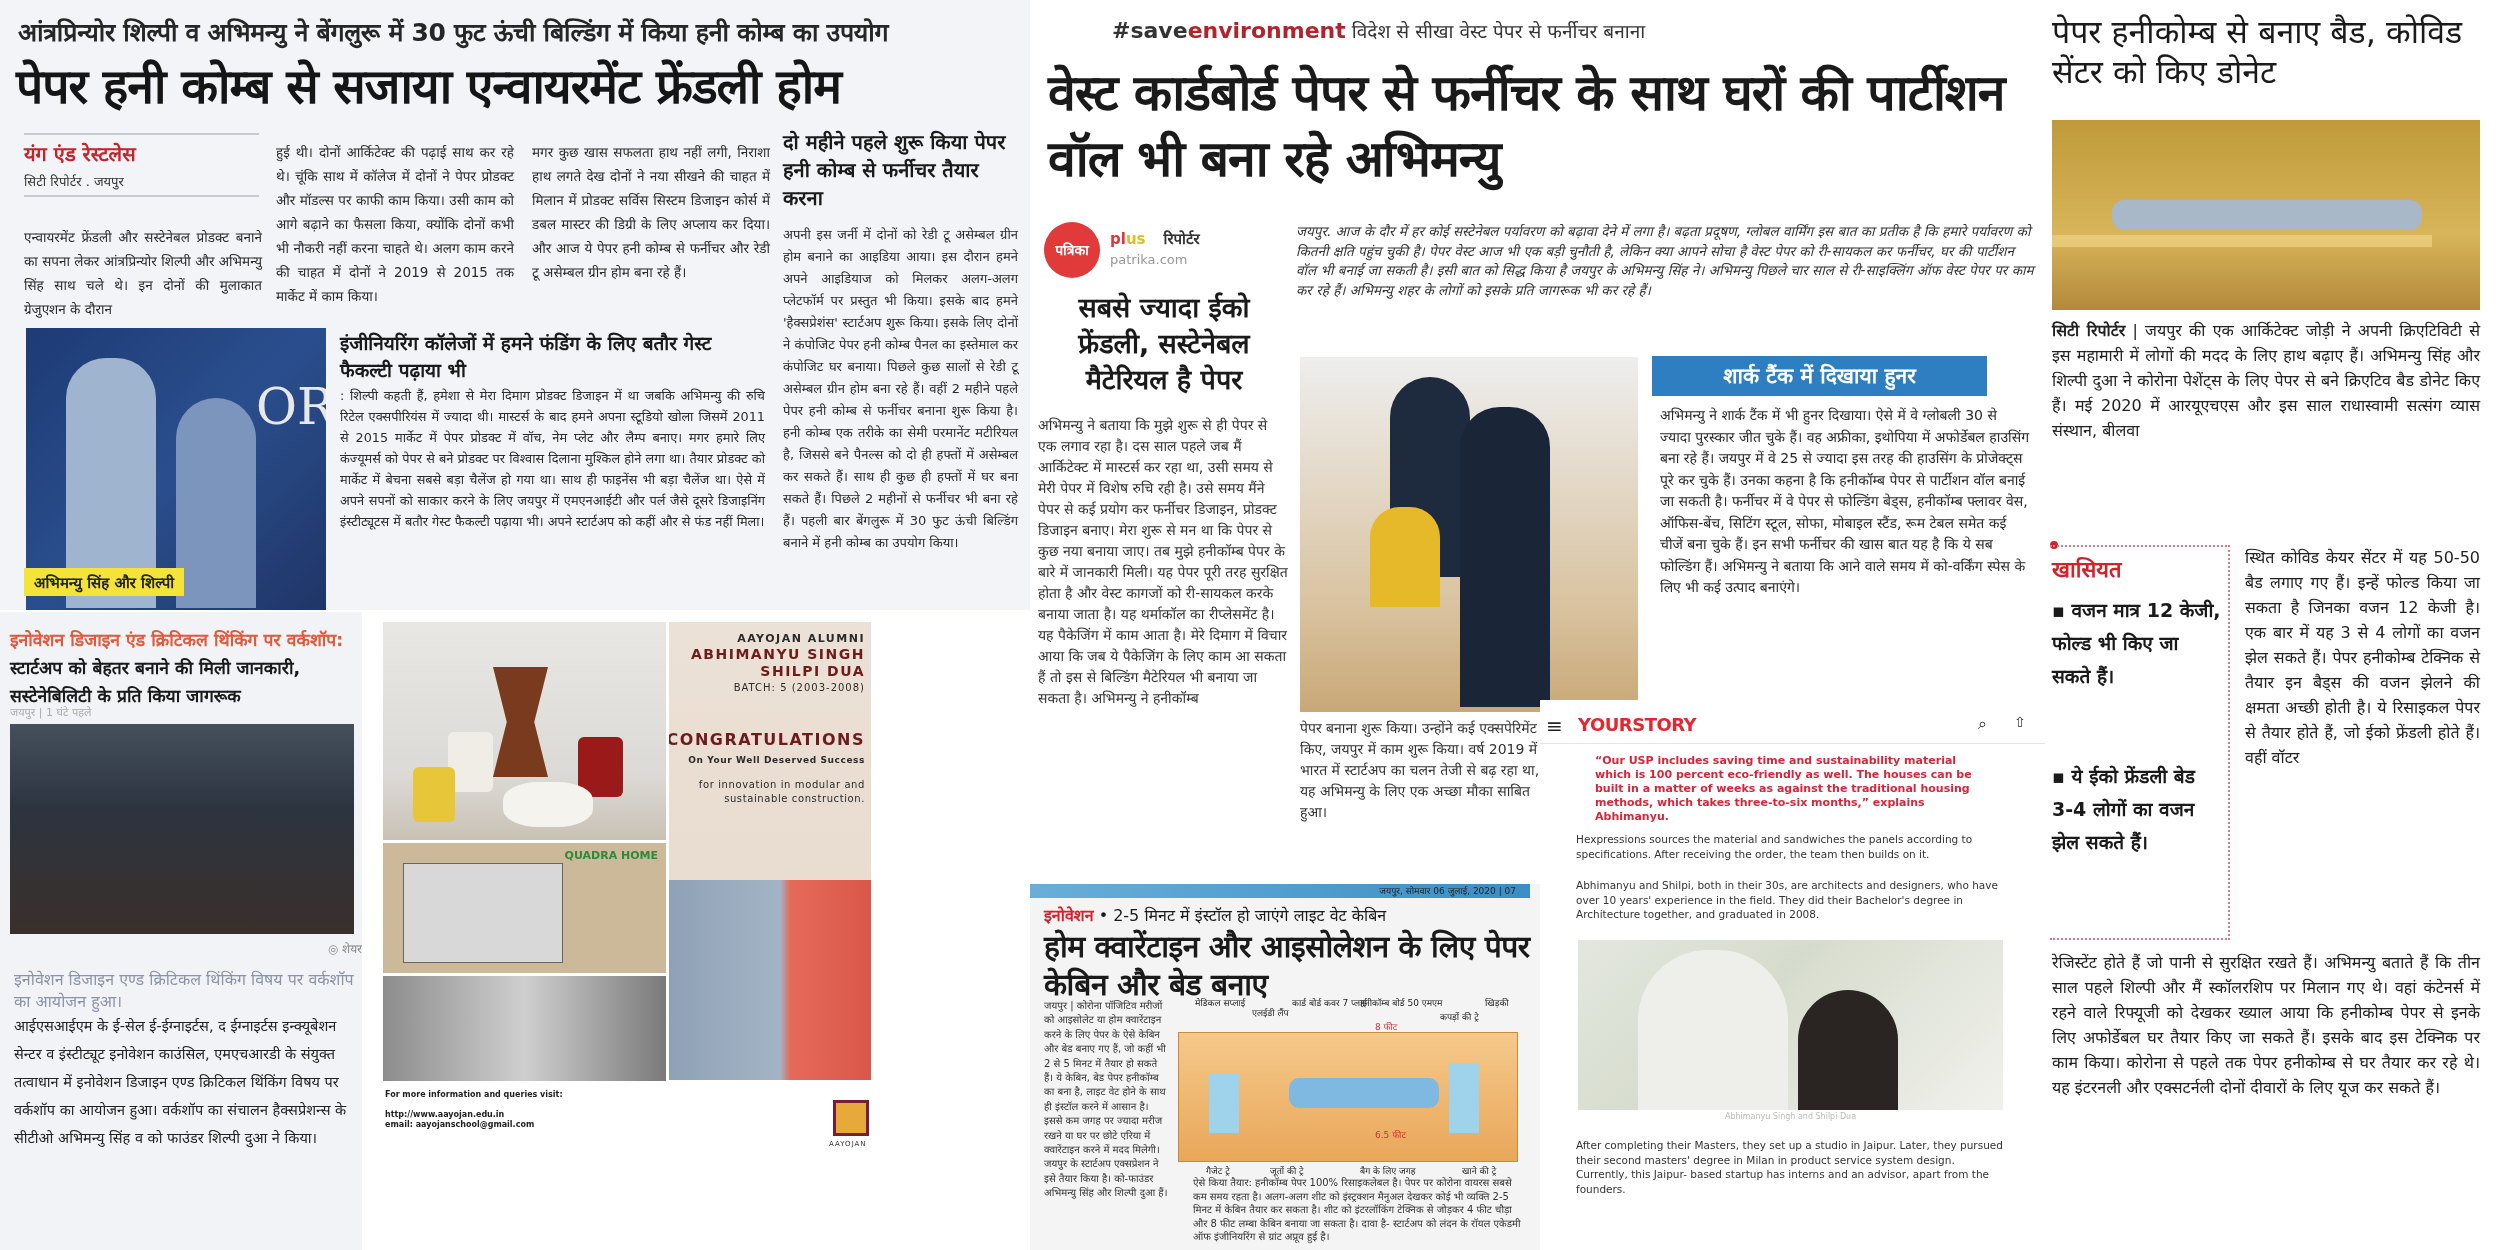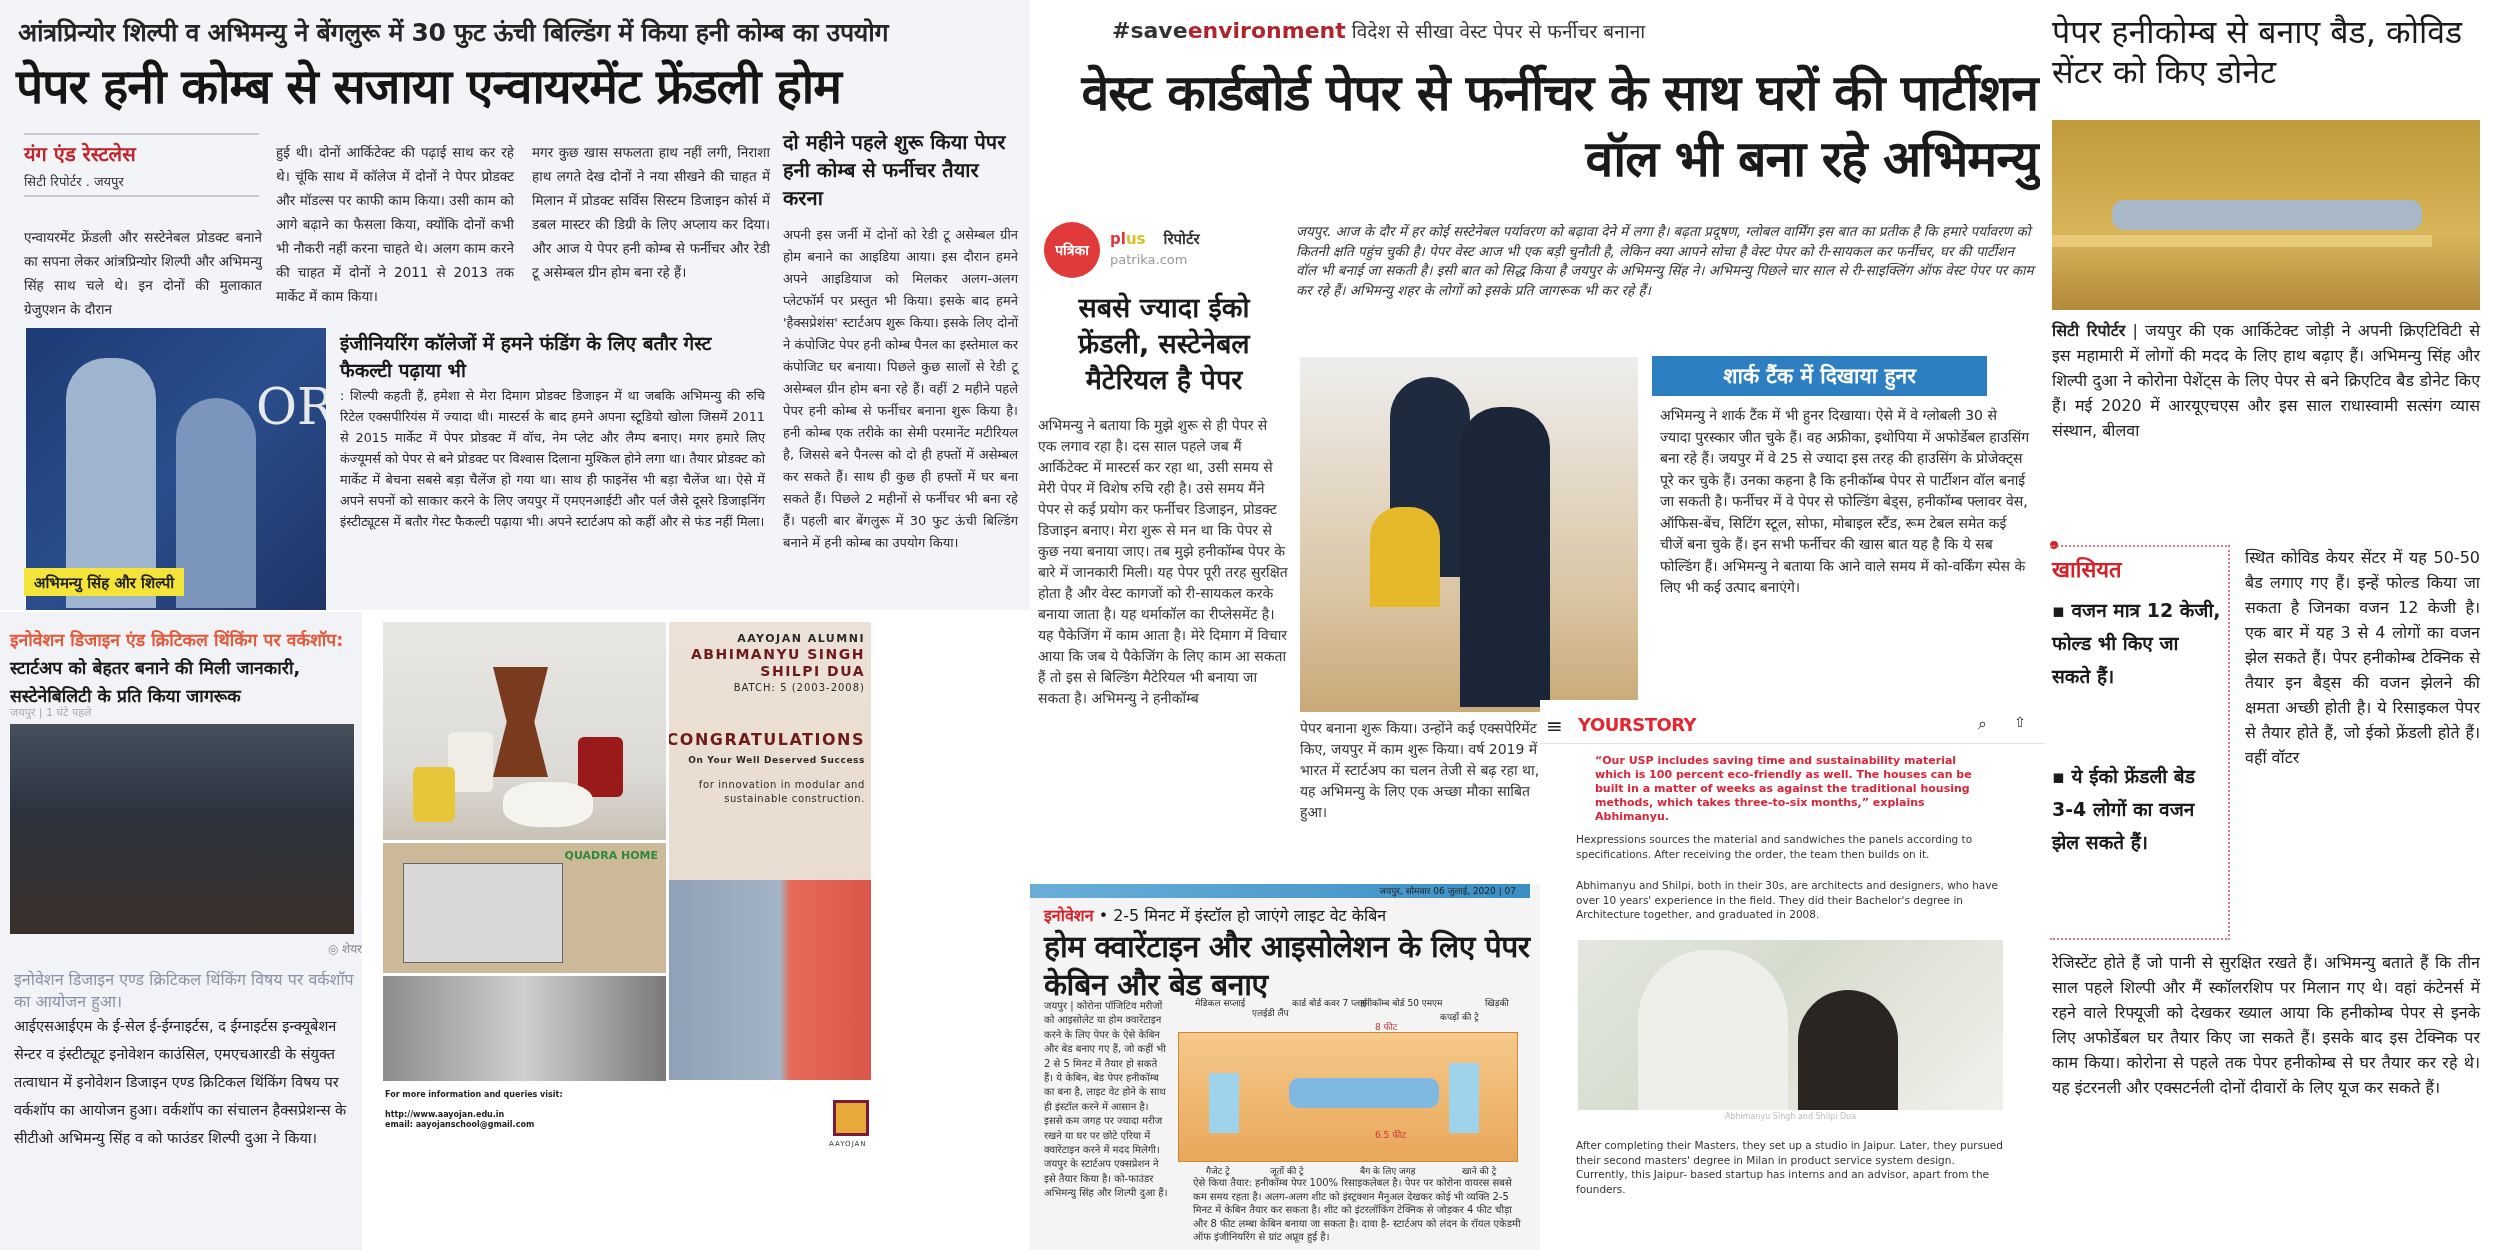--- a/index.html
+++ b/index.html
@@ -44,21 +44,21 @@
 #c3 .quadra{position:absolute;right:8px;top:6px;font-size:11px;color:#2e8a3a;font-weight:bold}
 #c3 .people{left:0;bottom:0;width:202px;height:200px;background:linear-gradient(90deg,#8fa1b6 0%,#a4b4c6 55%,#e66a5a 60%,#d9574a 100%)}
 #c3 .info{position:absolute;left:20px;top:470px;font-size:8px;font-weight:bold;color:#222;line-height:10px}
 #c3 .logo{left:468px;top:480px;width:36px;height:36px;background:#e8a93b;border:3px solid #7b1b3a}
 #c3 .logot{position:absolute;left:464px;top:520px;font-size:7px;color:#333;letter-spacing:1px}
 
 #c4{left:1030px;top:0;width:1010px;height:870px;background:#fff}
 #c4 .tag{position:absolute;left:82px;top:18px;font-size:22px;font-weight:bold;white-space:nowrap}
 #c4 .tag .g{color:#333}#c4 .tag .r{color:#b0252b}
 #c4 .tag .rest{color:#333;font-weight:normal;font-size:19px}
-#c4 .head{position:absolute;left:18px;top:60px;width:990px;font-size:50px;font-weight:bold;line-height:66px;text-align:right;letter-spacing:-1px}
+#c4 .head{position:absolute;left:18px;top:60px;width:990px;font-size:50px;font-weight:bold;line-height:66px;text-align:left;letter-spacing:-1px}
 #c4 .logo{position:absolute;left:14px;top:222px;width:56px;height:56px;border-radius:50%;background:#e03a3a;color:#fff;font-size:14px;font-weight:bold;text-align:center;line-height:56px}
 #c4 .plus{position:absolute;left:80px;top:228px;font-size:15px;font-weight:bold}
 #c4 .plus .p1{color:#e0353a}#c4 .plus .p2{color:#d9c02a}
 #c4 .plus .rep{color:#333;font-weight:bold;margin-left:18px}
 #c4 .site{position:absolute;left:80px;top:252px;font-size:13px;color:#999}
 #c4 .side{position:absolute;left:14px;top:290px;width:240px;font-size:27px;font-weight:bold;line-height:36px;text-align:center}
 #c4 .lead{position:absolute;left:266px;top:222px;width:738px;font-size:13.5px;line-height:19.5px;font-style:italic;color:#333}
 #c4 .col1{position:absolute;left:8px;top:415px;width:250px;font-size:14px;line-height:21px;color:#333}
 #c4 .photo{left:270px;top:357px;width:338px;height:355px;background:linear-gradient(180deg,#eeeeee 0%,#d9c3a0 70%,#c9a876 100%)}
 #c4 .shark{position:absolute;left:622px;top:356px;width:335px;height:40px;background:#2d7fc1;color:#fff;font-size:21px;text-align:center;line-height:40px;font-weight:bold}
@@ -100,21 +100,21 @@
 <body>
 
 <div id="c1" class="clip">
   <div class="kicker">आंत्रप्रिन्योर शिल्पी व अभिमन्यु ने बेंगलुरू में 30 फुट ऊंची बिल्डिंग में किया हनी कोम्ब का उपयोग</div>
   <div class="head">पेपर हनी कोम्ब से सजाया एन्वायरमेंट फ्रेंडली होम</div>
   <div class="rule" style="top:133px;width:235px"></div>
   <div class="section">यंग एंड रेस्टलेस</div>
   <div class="byline">सिटी रिपोर्टर . जयपुर</div>
   <div class="rule" style="top:195px;width:235px"></div>
   <div class="col txt" style="left:24px;top:225px;line-height:24px">एन्वायरमेंट फ्रेंडली और सस्टेनेबल प्रोडक्ट बनाने का सपना लेकर आंत्रप्रिन्योर शिल्पी और अभिमन्यु सिंह साथ चले थे। इन दोनों की मुलाकात ग्रेजुएशन के दौरान</div>
-  <div class="col txt" style="left:276px;top:140px;line-height:24px">हुई थी। दोनों आर्किटेक्ट की पढ़ाई साथ कर रहे थे। चूंकि साथ में कॉलेज में दोनों ने पेपर प्रोडक्ट और मॉडल्स पर काफी काम किया। उसी काम को आगे बढ़ाने का फैसला किया, क्योंकि दोनों कभी भी नौकरी नहीं करना चाहते थे। अलग काम करने की चाहत में दोनों ने 2011 से 2013 तक मार्केट में काम किया।</div>
+  <div class="col txt" style="left:276px;top:140px;line-height:24px">हुई थी। दोनों आर्किटेक्ट की पढ़ाई साथ कर रहे थे। चूंकि साथ में कॉलेज में दोनों ने पेपर प्रोडक्ट और मॉडल्स पर काफी काम किया। उसी काम को आगे बढ़ाने का फैसला किया, क्योंकि दोनों कभी भी नौकरी नहीं करना चाहते थे। अलग काम करने की चाहत में दोनों ने 2019 से 2015 तक मार्केट में काम किया।</div>
   <div class="col txt" style="left:532px;top:140px;line-height:24px">मगर कुछ खास सफलता हाथ नहीं लगी, निराशा हाथ लगते देख दोनों ने नया सीखने की चाहत में मिलान में प्रोडक्ट सर्विस सिस्टम डिजाइन कोर्स में डबल मास्टर की डिग्री के लिए अप्लाय कर दिया। और आज ये पेपर हनी कोम्ब से फर्नीचर और रेडी टू असेम्बल ग्रीन होम बना रहे हैं।</div>
   <div class="sub">दो महीने पहले शुरू किया पेपर हनी कोम्ब से फर्नीचर तैयार करना</div>
   <div class="col txt" style="left:783px;top:224px;width:235px;line-height:22px;font-size:13px">अपनी इस जर्नी में दोनों को रेडी टू असेम्बल ग्रीन होम बनाने का आइडिया आया। इस दौरान हमने अपने आइडियाज को मिलकर अलग-अलग प्लेटफॉर्म पर प्रस्तुत भी किया। इसके बाद हमने 'हैक्सप्रेशंस' स्टार्टअप शुरू किया। इसके लिए दोनों ने कंपोजिट पेपर हनी कोम्ब पैनल का इस्तेमाल कर कंपोजिट घर बनाया। पिछले कुछ सालों से रेडी टू असेम्बल ग्रीन होम बना रहे हैं। वहीं 2 महीने पहले पेपर हनी कोम्ब से फर्नीचर बनाना शुरू किया है। हनी कोम्ब एक तरीके का सेमी परमानेंट मटीरियल है, जिससे बने पैनल्स को दो ही हफ्तों में असेम्बल कर सकते हैं। साथ ही कुछ ही हफ्तों में घर बना सकते हैं। पिछले 2 महीनों से फर्नीचर भी बना रहे हैं। पहली बार बेंगलुरू में 30 फुट ऊंची बिल्डिंग बनाने में हनी कोम्ब का उपयोग किया।</div>
   <div class="ph photo1">
     <div style="position:absolute;left:40px;top:30px;width:90px;height:250px;border-radius:40px 40px 0 0;background:#9fb4cf"></div>
     <div style="position:absolute;left:150px;top:70px;width:80px;height:210px;border-radius:40px 40px 0 0;background:#7c95bd"></div>
     <div style="position:absolute;left:230px;top:50px;font-size:50px;color:#e8e8e8;font-family:'DejaVu Serif',serif">OR</div>
   </div>
   <div class="cap1">अभिमन्यु सिंह और शिल्पी</div>
   <div class="box2h">इंजीनियरिंग कॉलेजों में हमने फंडिंग के लिए बतौर गेस्ट फैकल्टी पढ़ाया भी</div>

